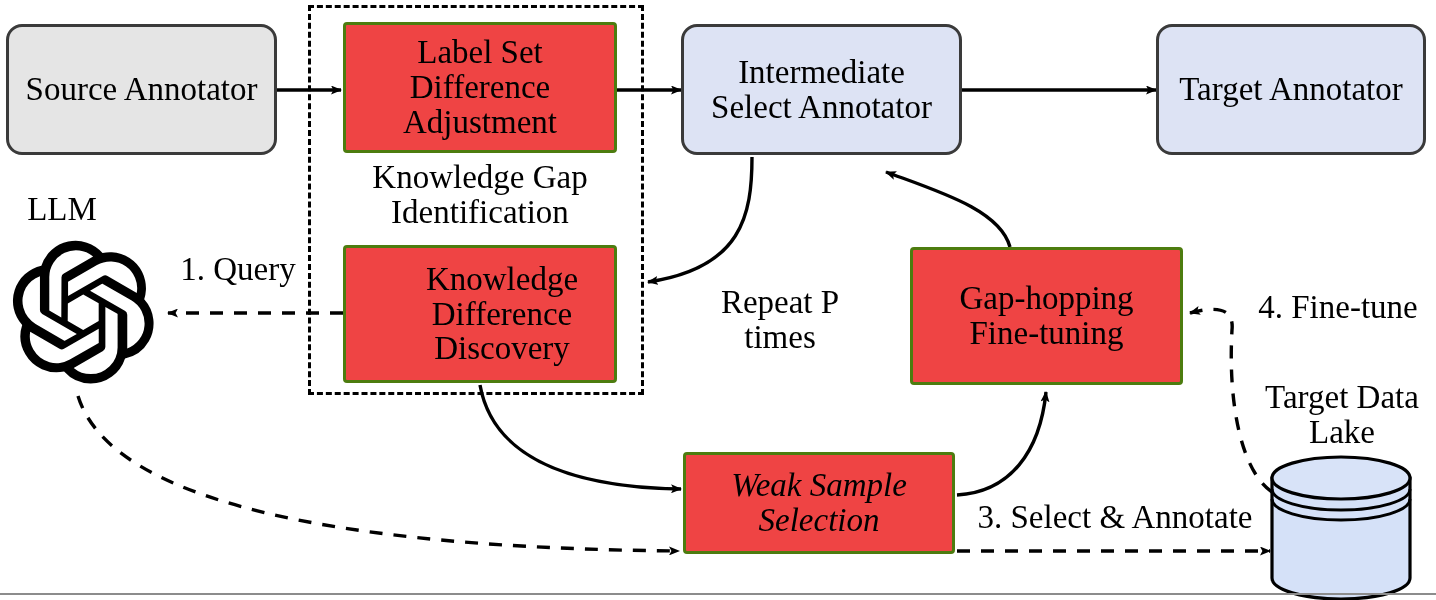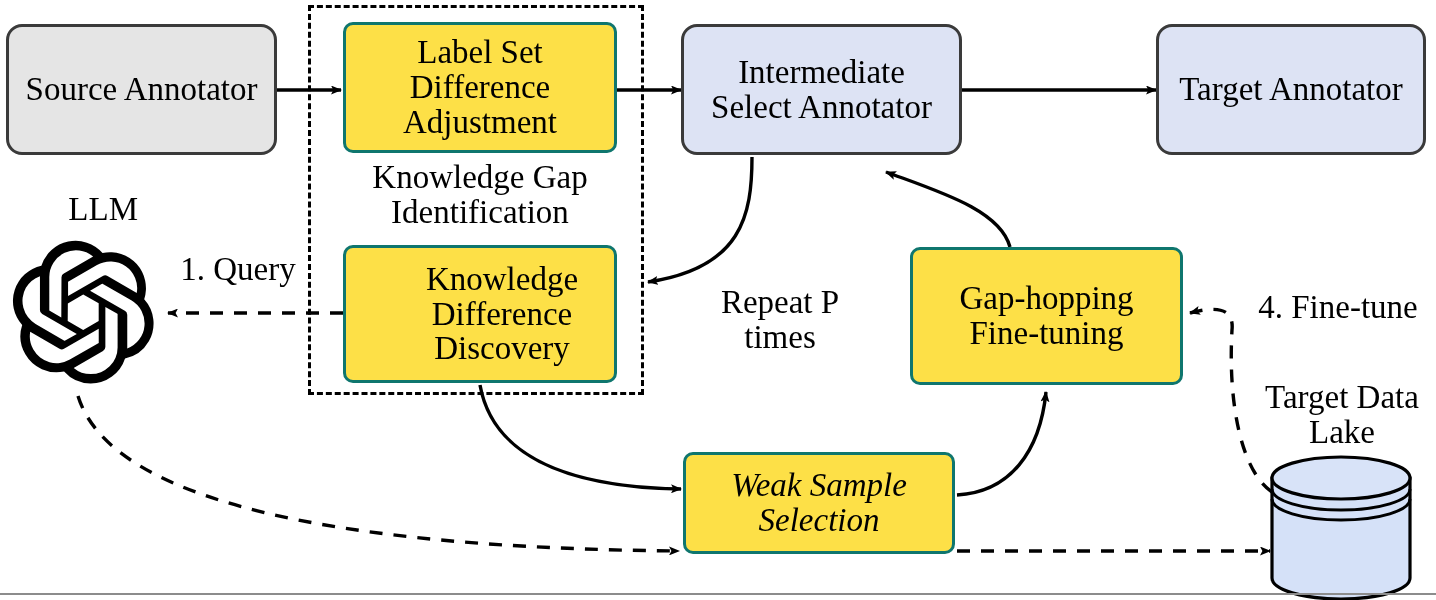--- a/index.html
+++ b/index.html
@@ -3,21 +3,21 @@
 <meta charset="utf-8">
 <style>
   html,body{margin:0;padding:0;background:#ffffff;}
   body{font-family:"Liberation Serif","DejaVu Serif",serif;}
   #stage{position:relative;width:1436px;height:600px;background:#fff;overflow:hidden;}
   #svgroot{position:absolute;left:0;top:0;width:1436px;height:600px;}
   .node{position:absolute;box-sizing:border-box;display:flex;align-items:center;
         justify-content:center;text-align:center;color:#000;line-height:1.06;}
   .pink{background:#e5e5e5;border:3px solid #3a3a3a;border-radius:16px;}
   .blue{background:#dde3f4;border:3px solid #3a3a3a;border-radius:16px;}
-  .orange{background:#fde047;border:3px solid #0f766e;border-radius:10px;}
+  .orange{background:#ef4444;border:3px solid #4d7c0f;border-radius:4px;}
   .lbl{position:absolute;color:#000;white-space:pre;text-align:center;line-height:1.06;}
   .ttl{font-size:33px;}
   .dashbox{position:absolute;border:3px dashed #000;box-sizing:border-box;}
   #logo{position:absolute;}
   #botrule{position:absolute;left:0;top:593px;width:1436px;height:2px;background:#8c8c8c;}
 </style>
 </head>
 <body>
 
 <div id="stage">
@@ -85,25 +85,26 @@
 
   <div class="node orange ttl" style="left:910px;top:247px;width:273px;height:138px;white-space:pre-line;">Gap-hopping
 Fine-tuning</div>
 
   <div class="node orange ttl" style="left:683px;top:452px;width:272px;height:102px;white-space:pre-line;font-style:italic;">Weak Sample
 Selection</div>
 
   <div class="lbl ttl" style="left:343px;top:160px;width:274px;text-align:center;">Knowledge Gap
 Identification</div>
 
-  <div class="lbl ttl" style="left:18px;top:192px;width:120px;text-align:right;">LLM</div>
+  <div class="lbl ttl" style="left:2px;top:192px;width:120px;">LLM</div>
 
   <div class="lbl ttl" style="left:168px;top:252px;width:140px;">1. Query</div>
 
 
+  <div class="lbl ttl" style="left:955px;top:500px;width:320px;">3. Select &amp; Annotate</div>
 
   <div class="lbl ttl" style="left:1238px;top:290px;width:200px;">4. Fine-tune</div>
 
   <div class="lbl ttl" style="left:1248px;top:380px;width:188px;white-space:pre-line;">Target Data
 Lake</div>
 
   <div class="lbl ttl" style="left:690px;top:285px;width:180px;white-space:pre-line;">Repeat P
 times</div>
 
   <div id="botrule"></div>

